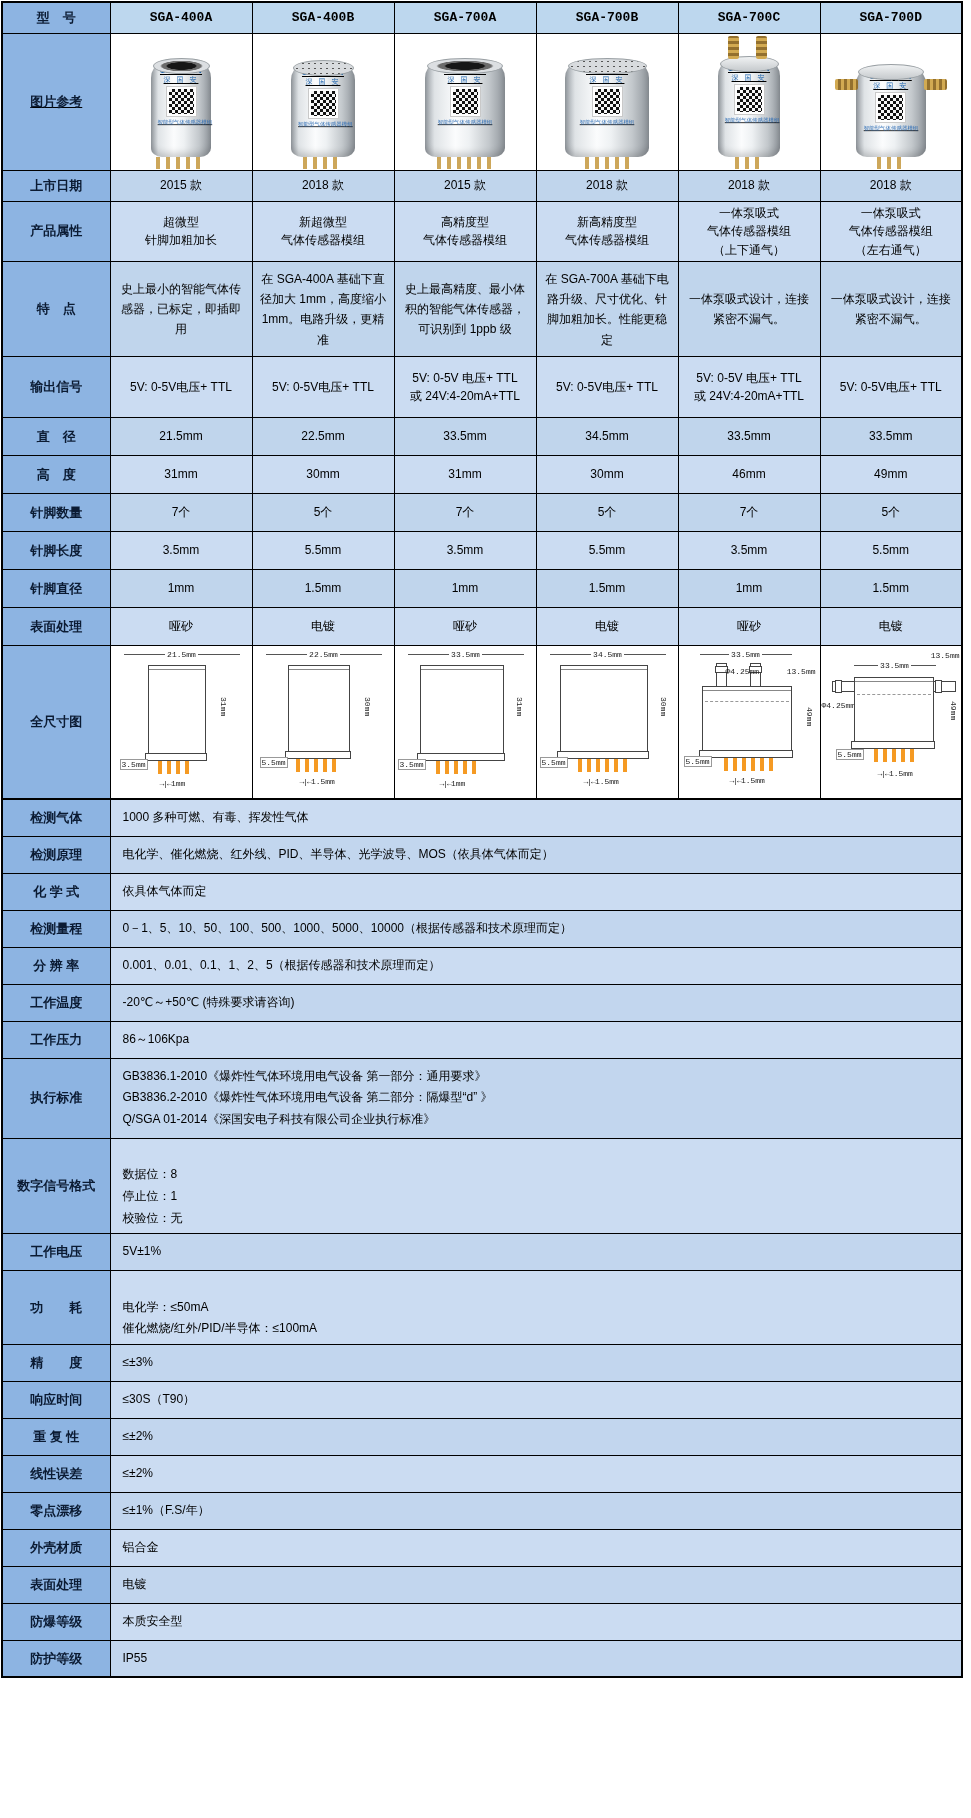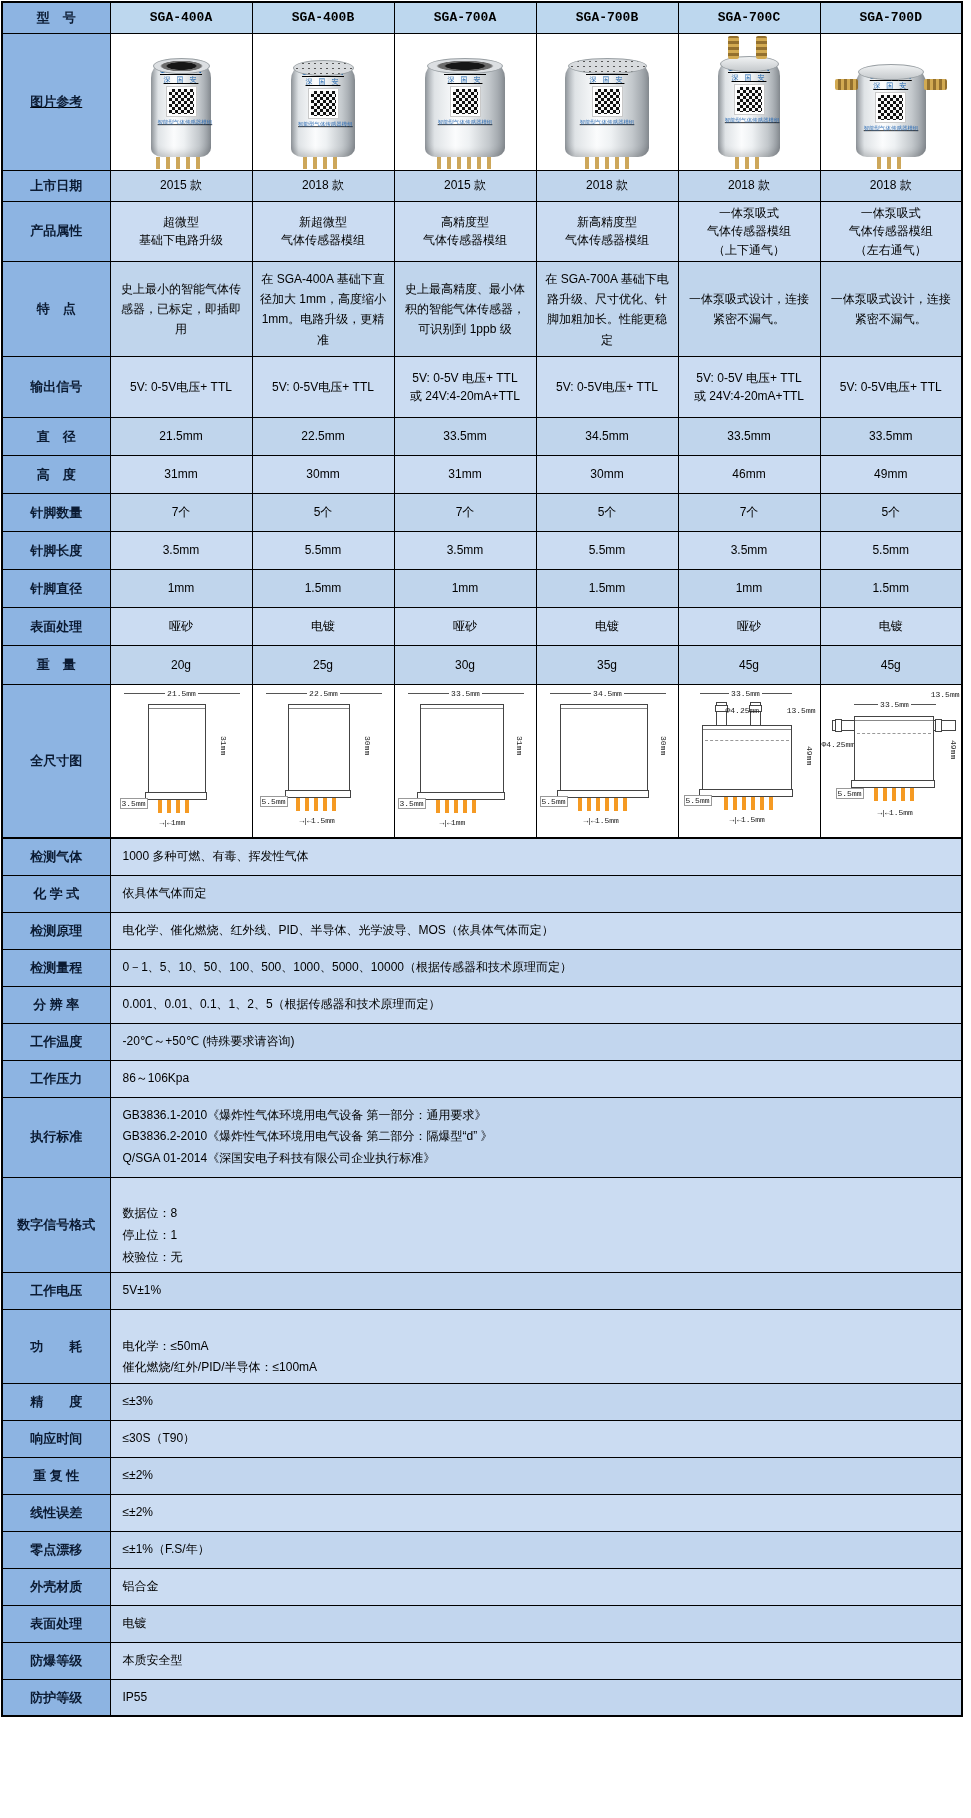--- a/index.html
+++ b/index.html
@@ -193,21 +193,21 @@
   <td class="val">2015 款</td>
   <td class="val">2018 款</td>
   <td class="val">2015 款</td>
   <td class="val">2018 款</td>
   <td class="val">2018 款</td>
   <td class="val">2018 款</td>
 </tr>
 <tr class="r60 alt-a">
   <td class="lbl">产品属性</td>
   <td class="val">超微型
-基础下电路升级</td>
+针脚加粗加长</td>
   <td class="val">新超微型
 气体传感器模组</td>
   <td class="val">高精度型
 气体传感器模组</td>
   <td class="val">新高精度型
 气体传感器模组</td>
   <td class="val">一体泵吸式
 气体传感器模组
 （上下通气）</td>
   <td class="val">一体泵吸式
@@ -281,29 +281,20 @@
 </tr>
 <tr class="r38 alt-a">
   <td class="lbl">表面处理</td>
   <td class="val">哑砂</td>
   <td class="val">电镀</td>
   <td class="val">哑砂</td>
   <td class="val">电镀</td>
   <td class="val">哑砂</td>
   <td class="val">电镀</td>
 </tr>
-<tr class="r39 alt-b">
-  <td class="lbl">重　量</td>
-  <td class="val">20g</td>
-  <td class="val">25g</td>
-  <td class="val">30g</td>
-  <td class="val">35g</td>
-  <td class="val">45g</td>
-  <td class="val">45g</td>
-</tr>
 
 <tr class="rdraw">
   <td class="lbl">全尺寸图</td>
   <td class="white">
     <div class="draw">
       <div class="dtop">
                 <span class="ln"></span>
                 <span>21.5mm</span>
                 <span class="ln"></span>
               </div>
@@ -410,26 +401,26 @@
 <colgroup>
         <col style="width:108px">
         <col style="width:852px">
       </colgroup>
 <tbody>
 <tr class="sr">
           <td class="lbl">检测气体</td>
           <td class="val2">1000 多种可燃、有毒、挥发性气体</td>
         </tr>
 <tr class="sr">
+          <td class="lbl">检测原理</td>
+          <td class="val2">电化学、催化燃烧、红外线、PID、半导体、光学波导、MOS（依具体气体而定）</td>
+        </tr>
+<tr class="sr">
           <td class="lbl">化 学 式</td>
           <td class="val2">依具体气体而定</td>
-        </tr>
-<tr class="sr">
-          <td class="lbl">检测原理</td>
-          <td class="val2">电化学、催化燃烧、红外线、PID、半导体、光学波导、MOS（依具体气体而定）</td>
         </tr>
 <tr class="sr">
           <td class="lbl">检测量程</td>
           <td class="val2">0－1、5、10、50、100、500、1000、5000、10000（根据传感器和技术原理而定）</td>
         </tr>
 <tr class="sr">
           <td class="lbl">分 辨 率</td>
           <td class="val2">0.001、0.01、0.1、1、2、5（根据传感器和技术原理而定）</td>
         </tr>
 <tr class="sr">

